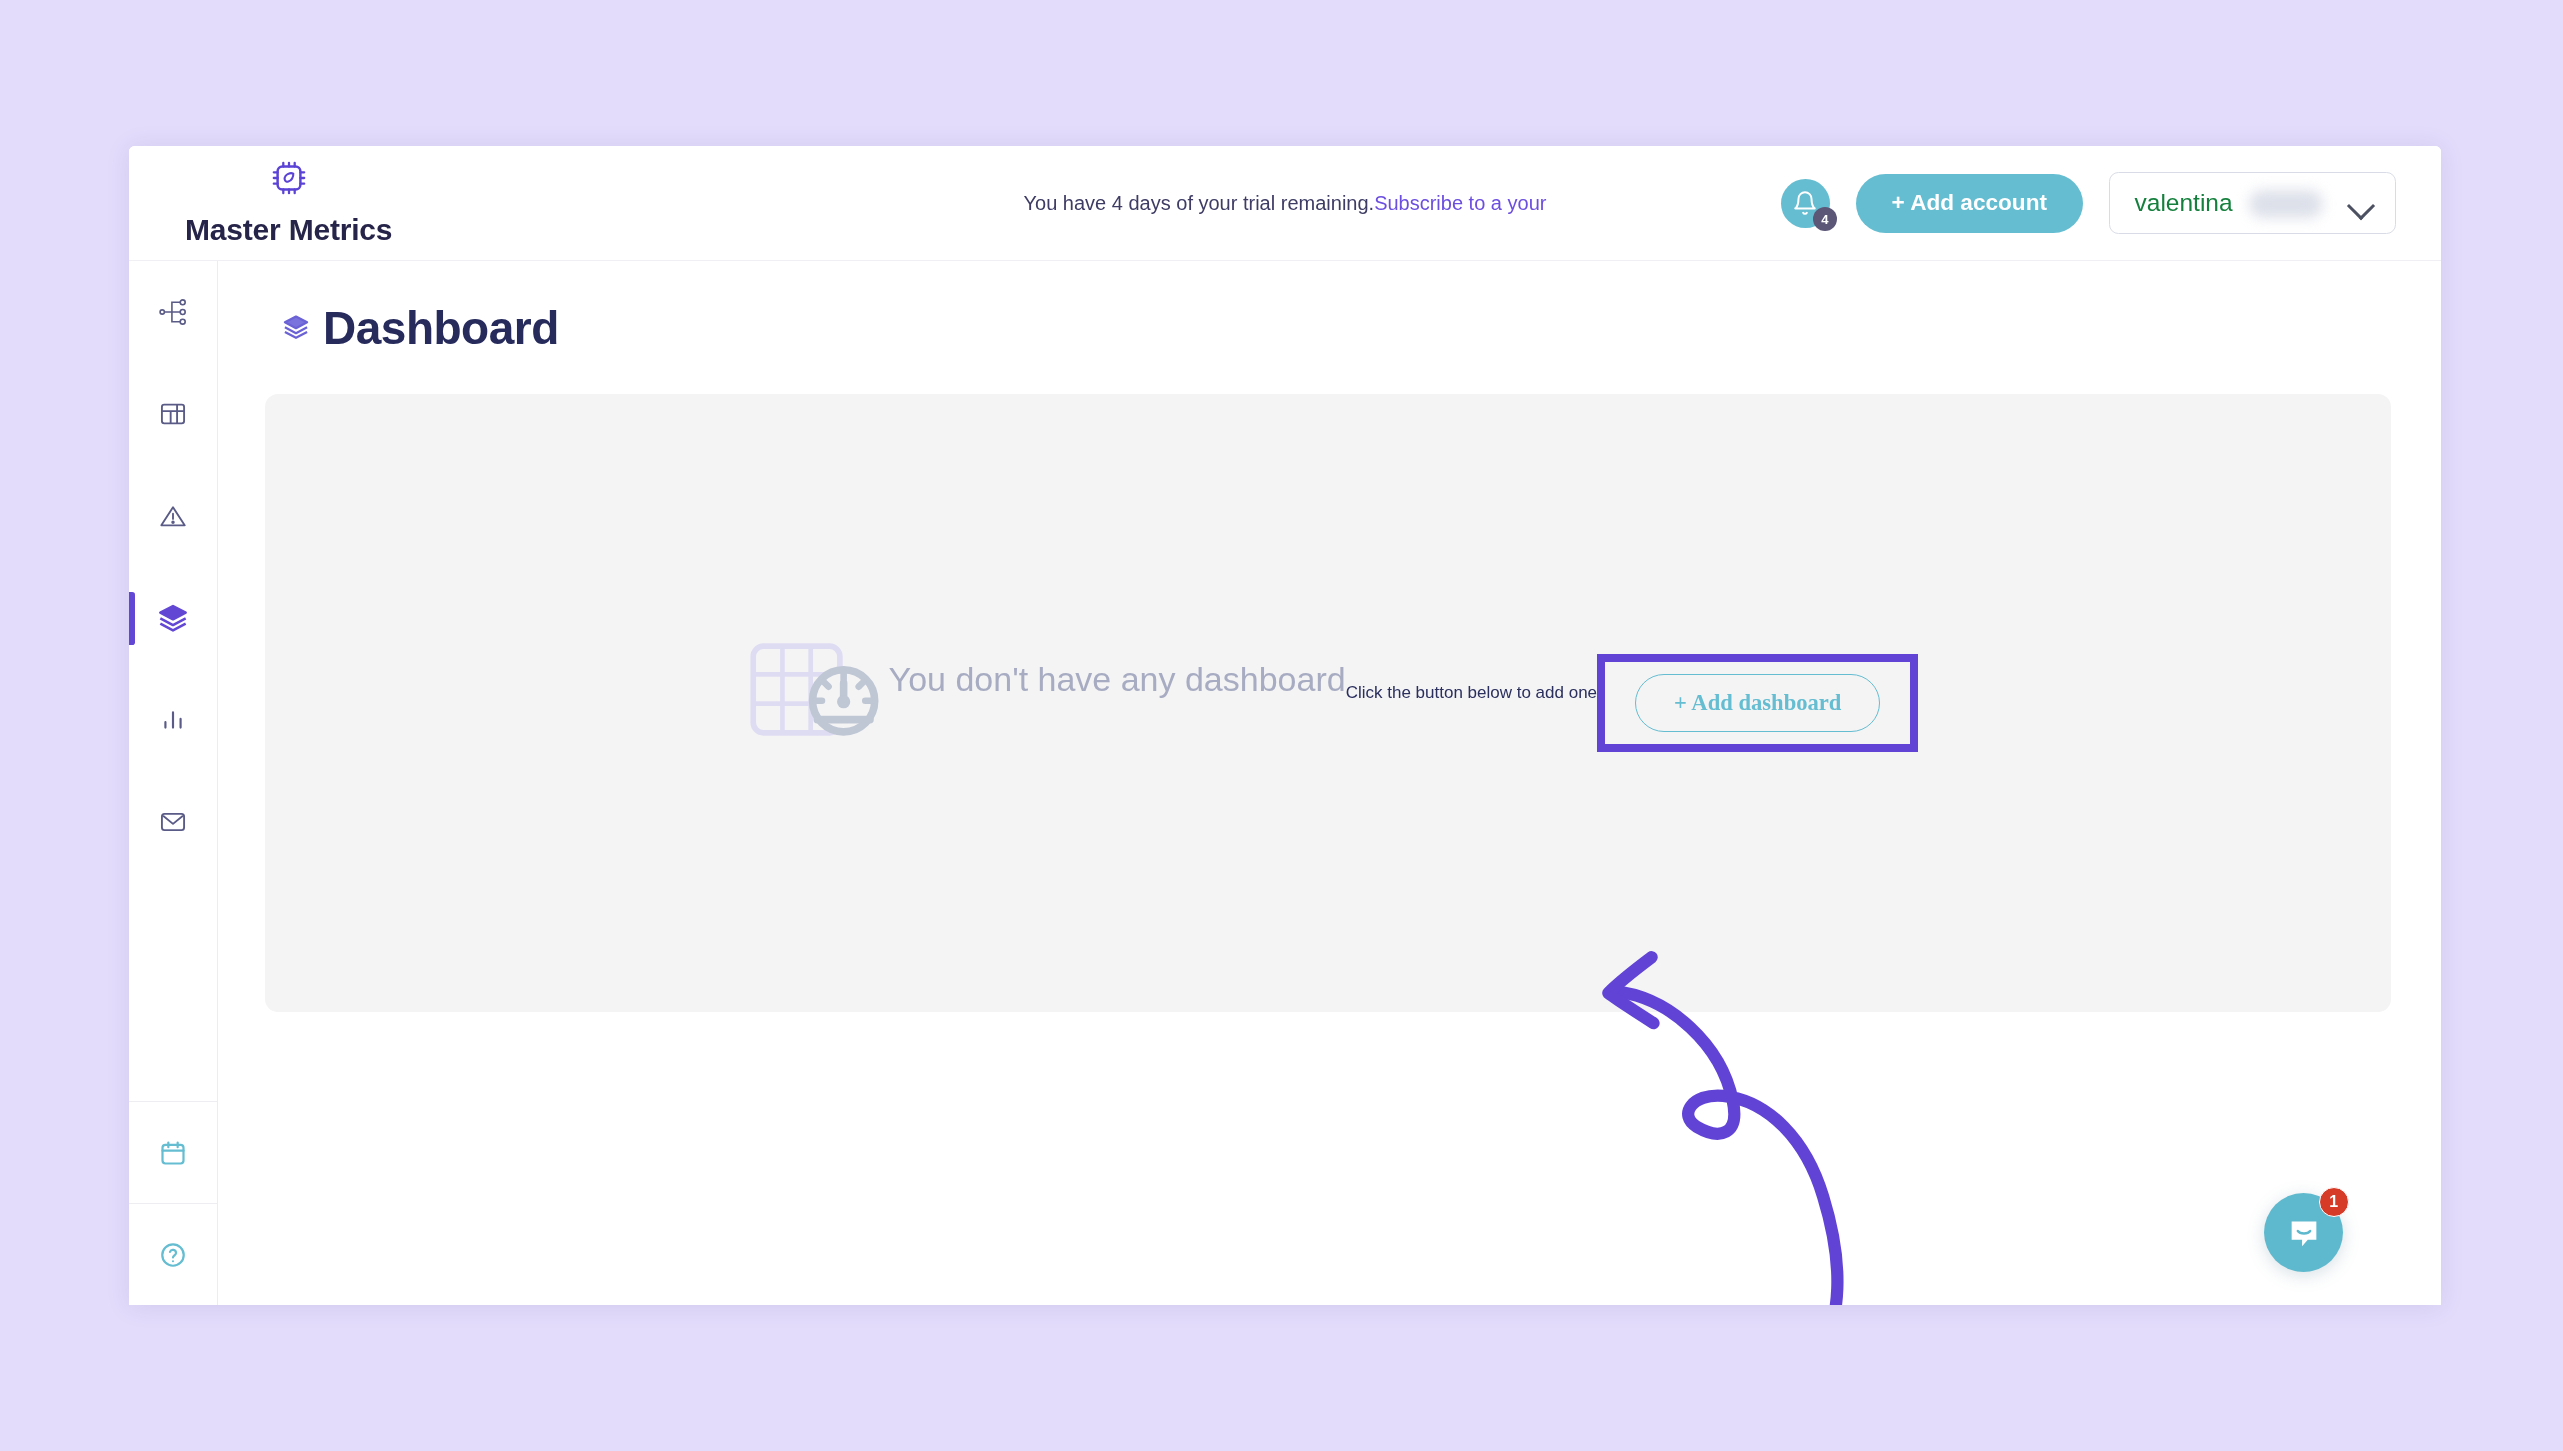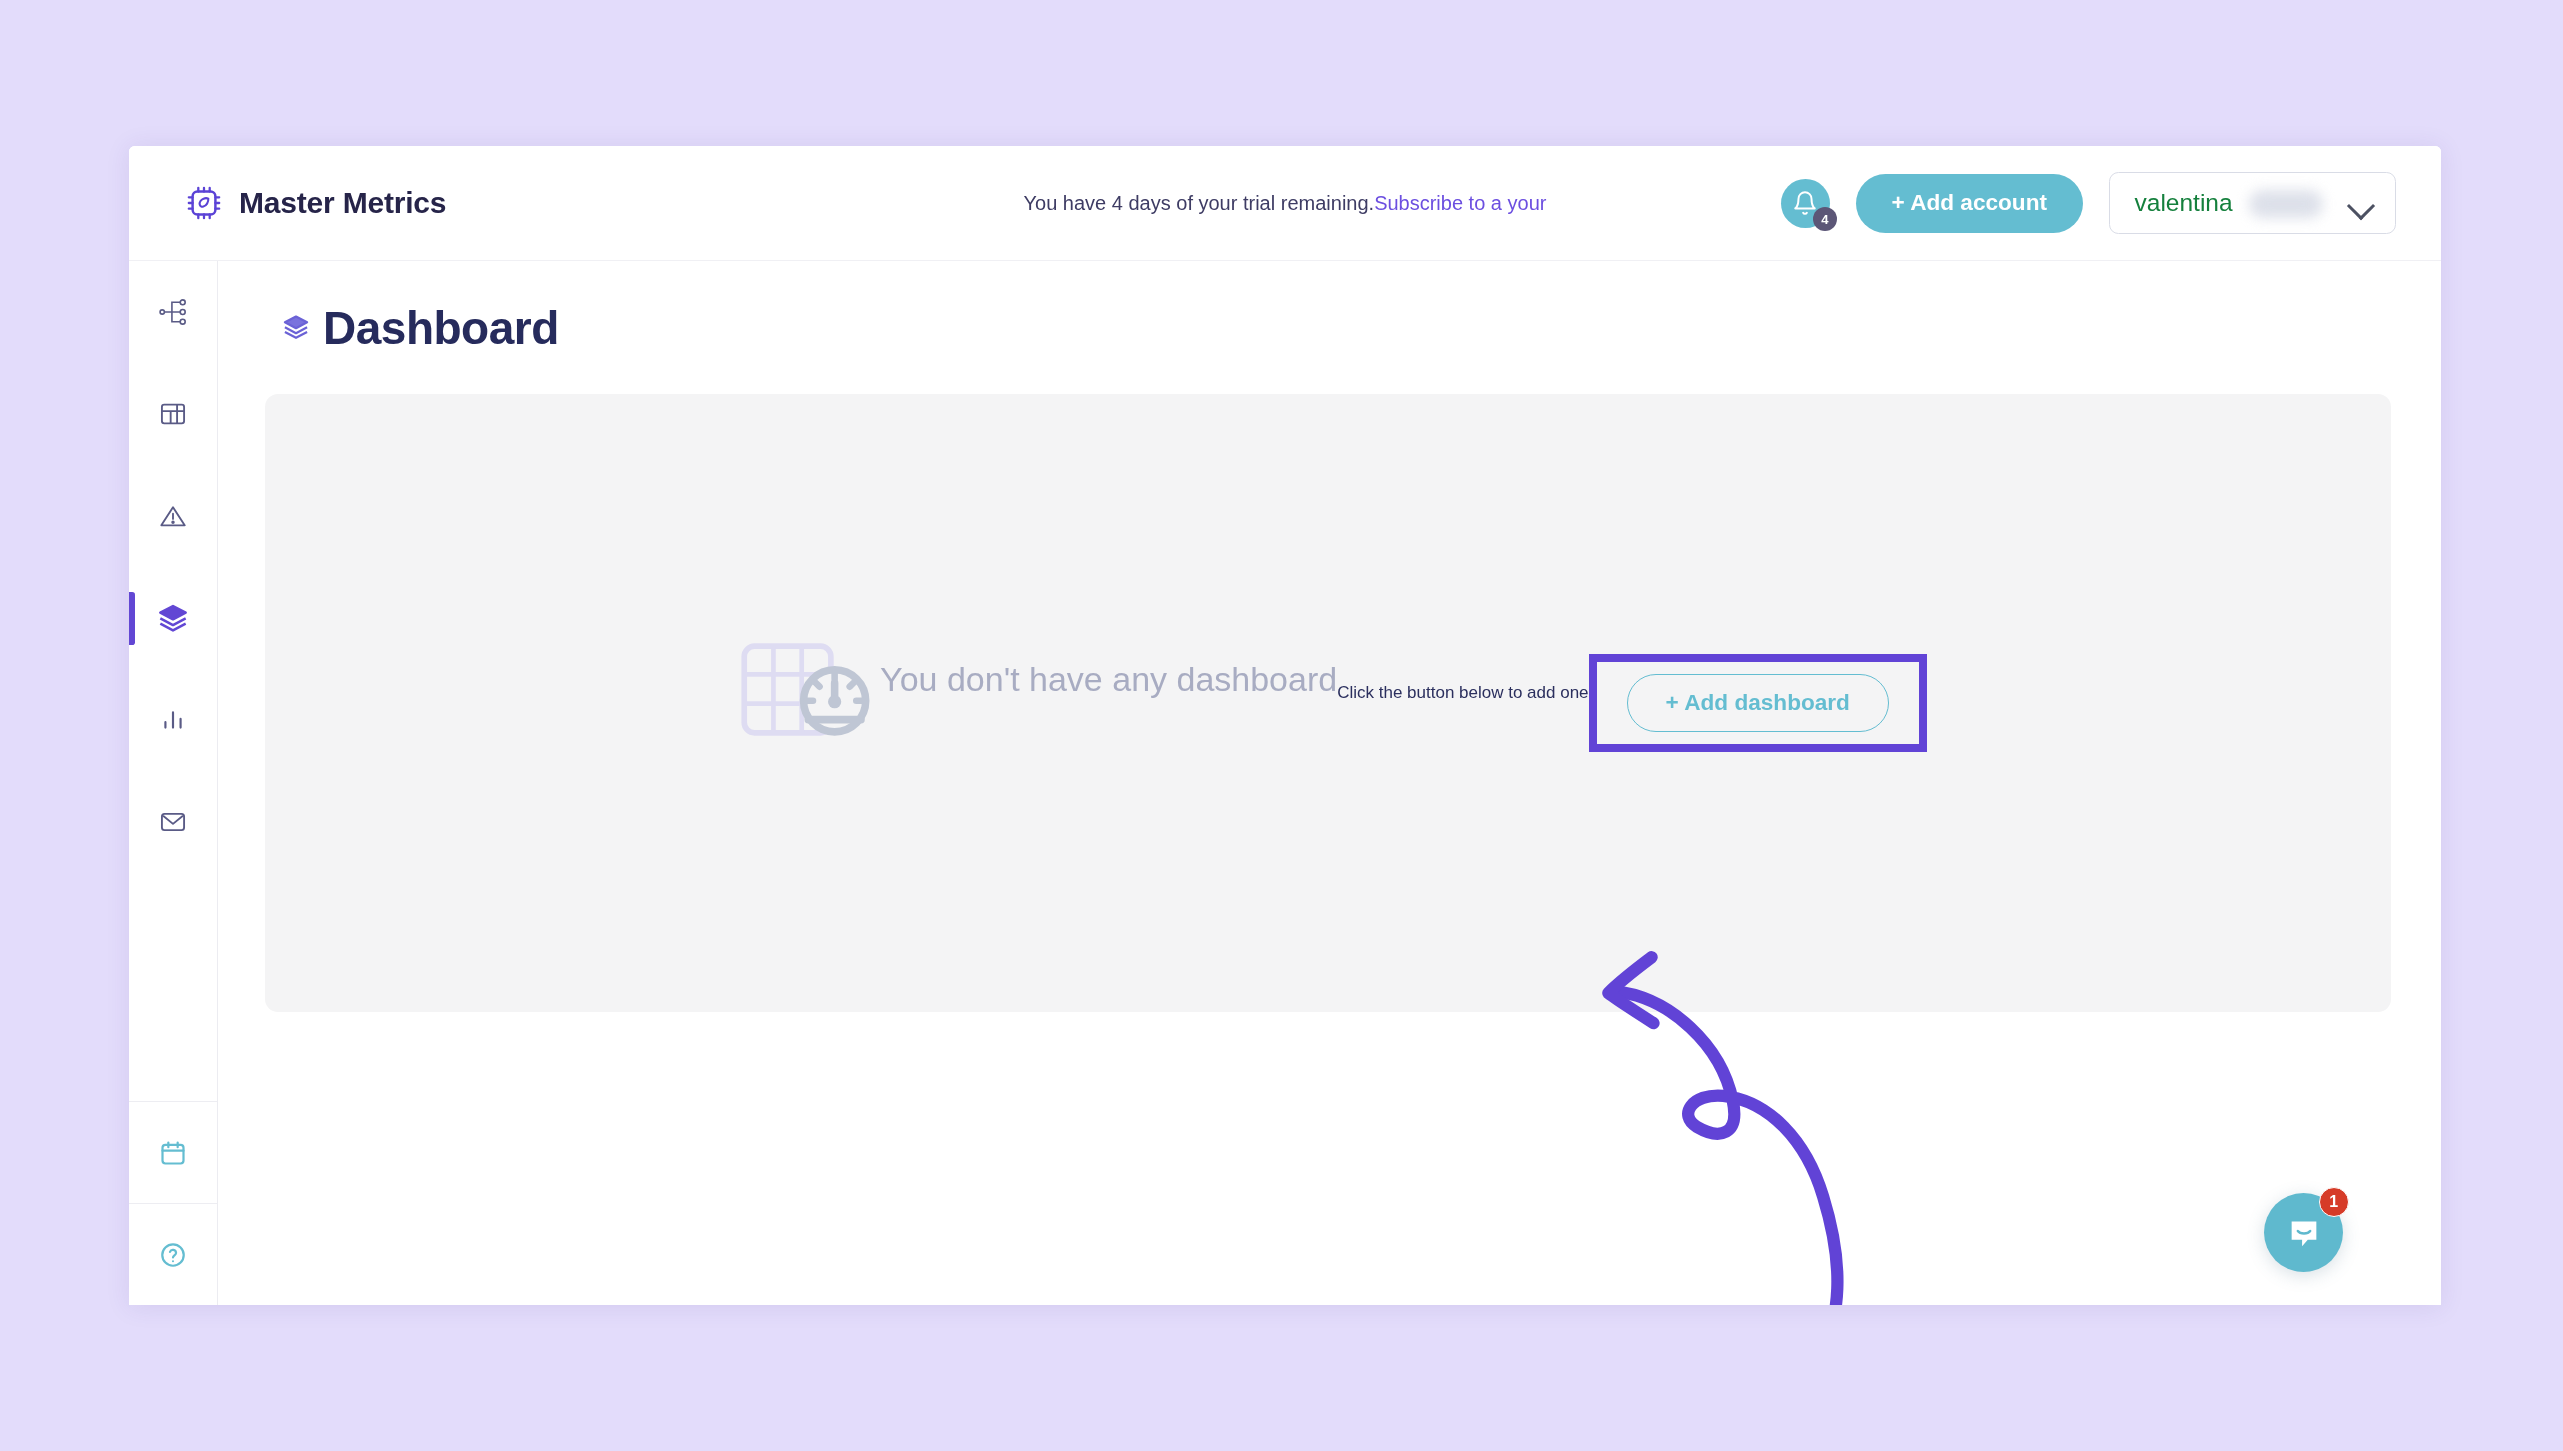--- a/index.html
+++ b/index.html
@@ -26,20 +26,21 @@
     position: relative;
     height: 115px;
     background: #fff;
     display: flex;
     align-items: center;
     border-bottom: 0.9px solid #F0F0F4;
   }
   #brand {
     display: flex; align-items: center; gap: 16px;
     margin-left: 56px;
+    flex-direction: column;
   }
   #brand .logo-mark { width: 38px; height: 38px; display: block; }
   #brand .brand-text {
     font-size: 30px; font-weight: bold; color: #262449;
     letter-spacing: -0.2px;
   }
 
   #trial-msg {
     position: absolute;
     left: 50%; transform: translateX(-50%);
@@ -161,21 +162,21 @@
   
   #highlight-box {
     border: 8.5px solid #6143D6;
     padding: 12.3px 30px;
     background: #F4F4F5;
   }
   #add-dashboard-btn {
     height: 58px; padding: 0 38px;
     border: 1.9px solid #64BDD1; border-radius: 30px;
     background: transparent; color: #64BDD1;
-    font-family: Liberation Sans, sans-serif;
+    font-family: Liberation Serif, serif;
     font-size: 22.6px; font-weight: bold;
     cursor: pointer; white-space: nowrap;
   }
 
   
   #annot-arrow {
     position: absolute;
     left: 1451px; top: 796px;
     width: 311px; height: 415px;
     pointer-events: none;

